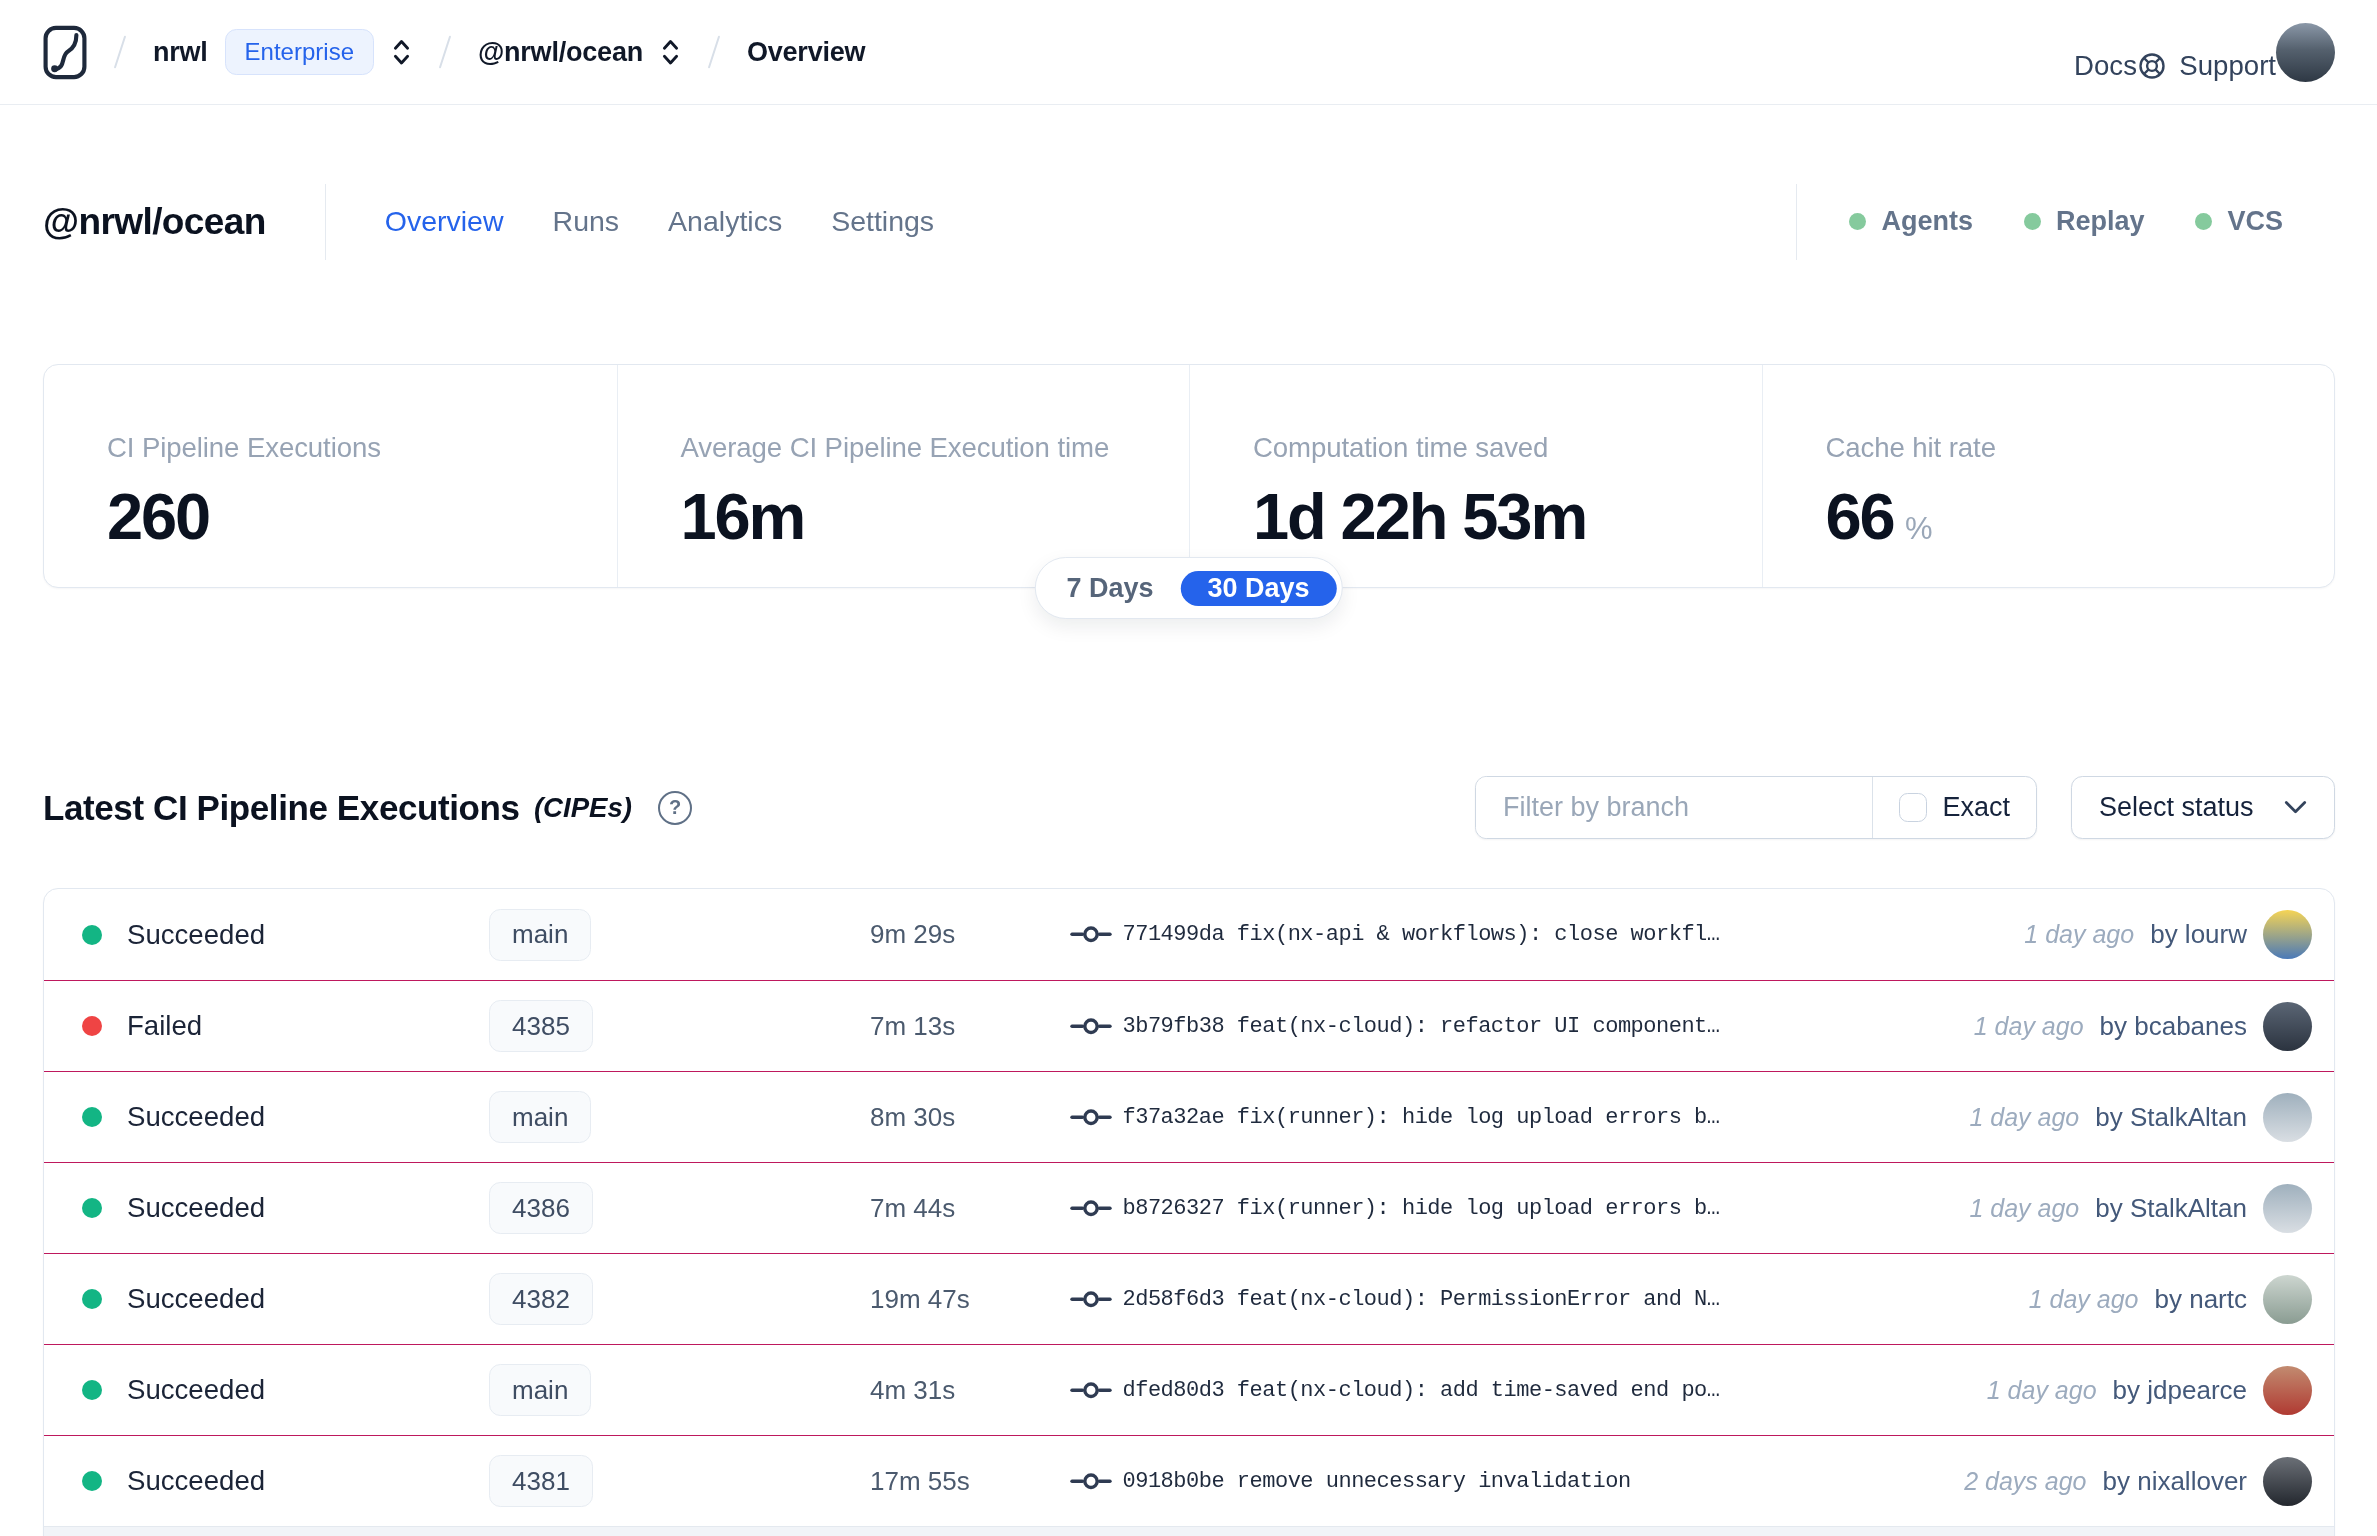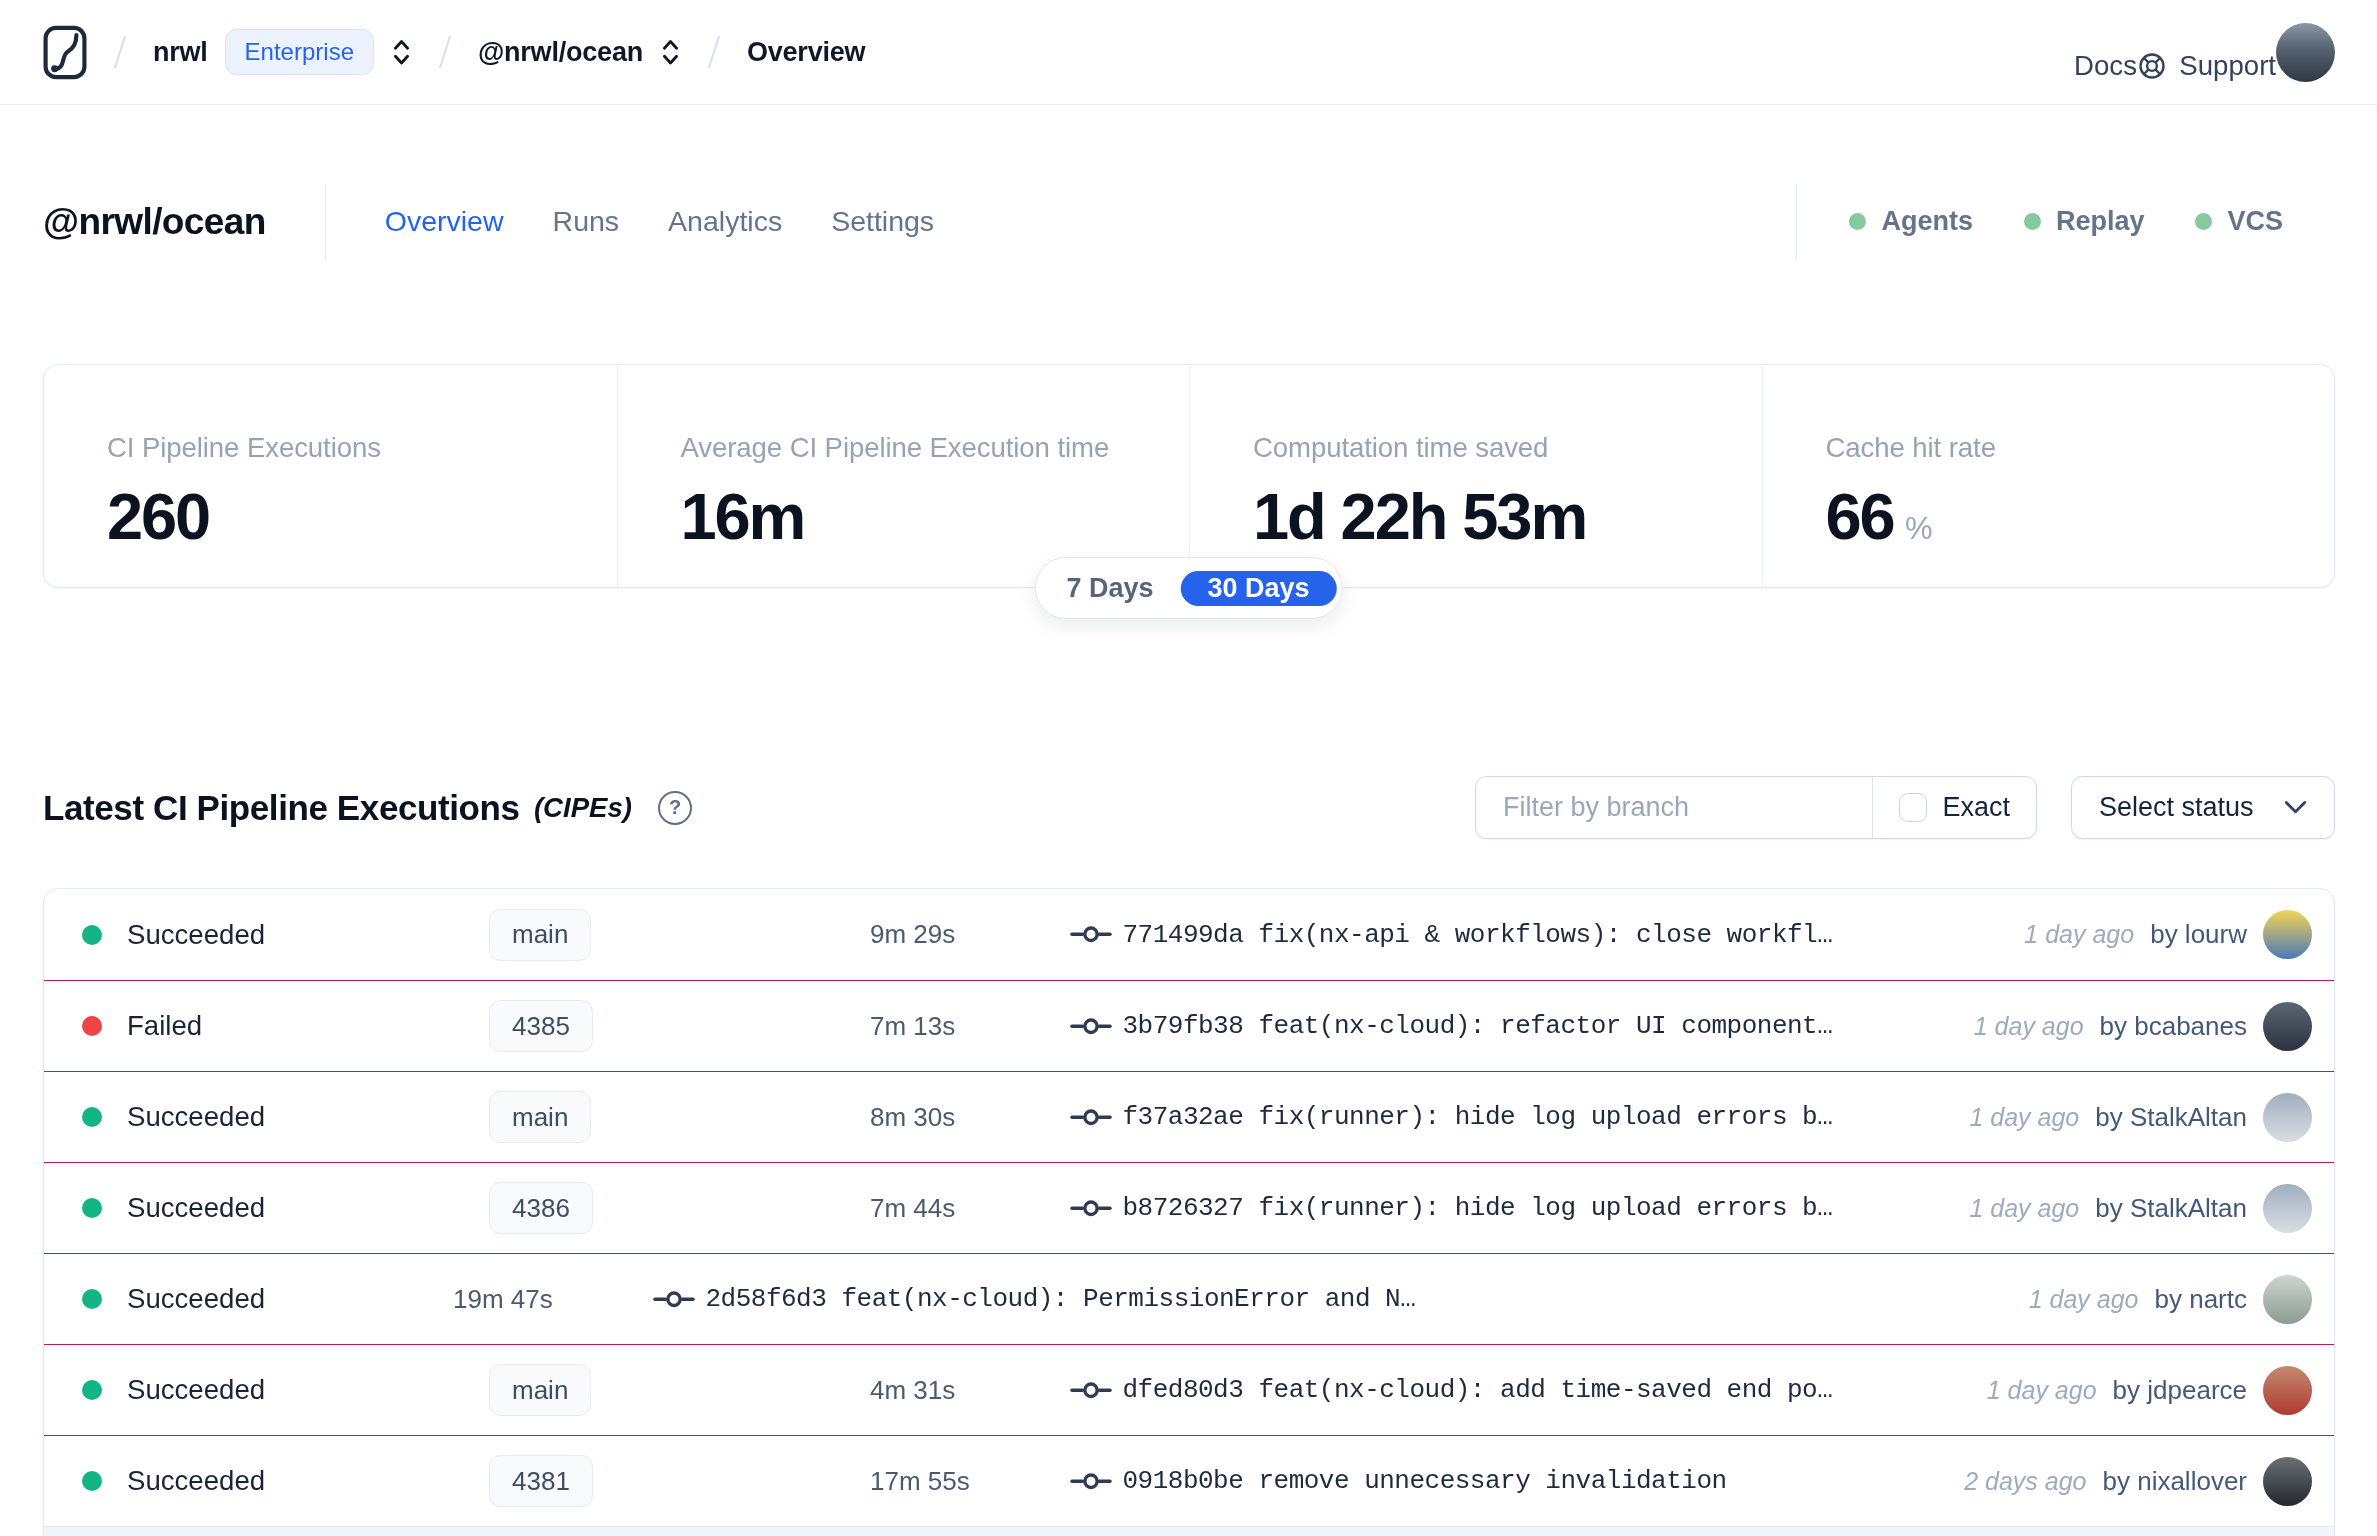--- a/index.html
+++ b/index.html
@@ -83,21 +83,21 @@
   .c-status { width:409px; display:flex; align-items:center; padding-left:38px; gap:25px; flex:none; }
   .status-dot { width:20px; height:20px; border-radius:50%; flex:none; }
   .status-text { font-size:27.6px; font-weight:500; color:#1b2437; }
   .c-branch { width:381px; flex:none;margin-left:36px; }
   .branch-badge { display:inline-block; background:#f8fafc; border:1px solid #e7ecf2;
     border-radius:11.4px; padding:9.5px 22px; font-size:26px; color:#3f4d63; }
   .c-duration { width:200px; flex:none; font-size:26px; color:#4b5a6e; }
   .c-commit { flex:1; display:flex; align-items:center; gap:10.5px; min-width:0;
     white-space:nowrap; overflow:hidden; }
   .commit-icon { flex:none; color:#2f3b52; }
-  .commit-text { font-family:"Liberation Mono", monospace; font-size:26px; color:#1f2a3d; letter-spacing:-0.5px; }
+  .commit-text { font-family:"Liberation Mono", monospace; font-size:22px; color:#1f2a3d; letter-spacing:-0.5px; }
   .c-meta { display:flex; align-items:center; gap:16px; padding-right:22px; flex:none; }
   .meta-time { font-size:25px; font-style:italic; color:#9cabbe; }
   .meta-author { font-size:26px; font-weight:500; color:#44597a; }
   .row-avatar { width:49px; height:49px; border-radius:50%; flex:none; }
   .table-footer { height:57px; background:#f1f4f8; border-top:1px solid #e4e9ef; }
 </style>
 </head>
 <body>
 
 <header class="topnav">
@@ -330,20 +330,23 @@
       <span class="meta-author">by StalkAltan</span>
       <span class="row-avatar" style="background: linear-gradient(rgb(159, 176, 189), rgb(217, 222, 227));"></span>
     </div>
   </div>
 
   <div class="row">
     <div class="c-status">
       <span class="status-dot" style="background: rgb(19, 181, 132);"></span>
       <span class="status-text">Succeeded</span>
     </div>
+    <div class="c-branch">
+      <span class="branch-badge">4382</span>
+    </div>
     <div class="c-duration">19m 47s</div>
     <div class="c-commit">
       <svg class="commit-icon" width="42" height="28.5" viewBox="0 0 44 30" fill="none" stroke="currentColor" stroke-width="3.6" stroke-linecap="round">
         <line x1="2" y1="15" x2="13" y2="15"></line>
         <circle cx="22" cy="15" r="6.5"></circle>
         <line x1="31" y1="15" x2="42" y2="15"></line>
       </svg>
       <span class="commit-text">2d58f6d3 feat(nx-cloud): PermissionError and N…</span>
     </div>
     <div class="c-meta">

